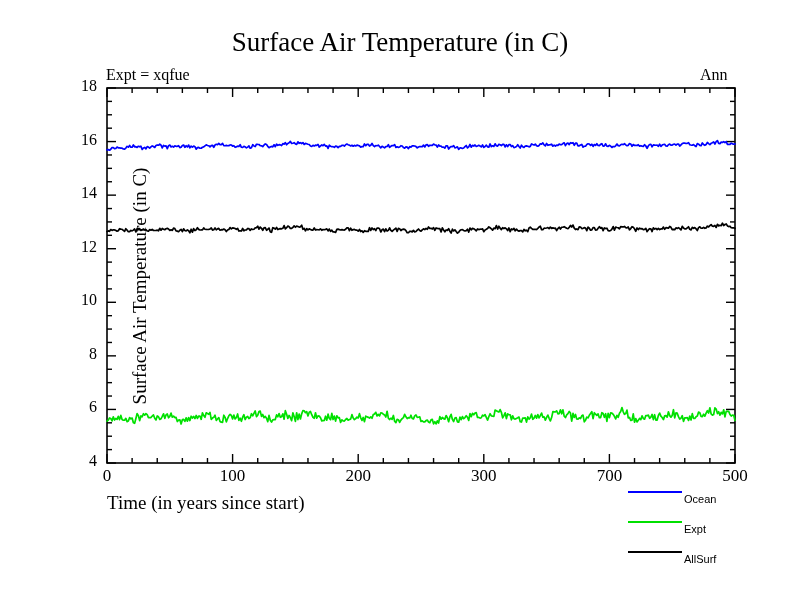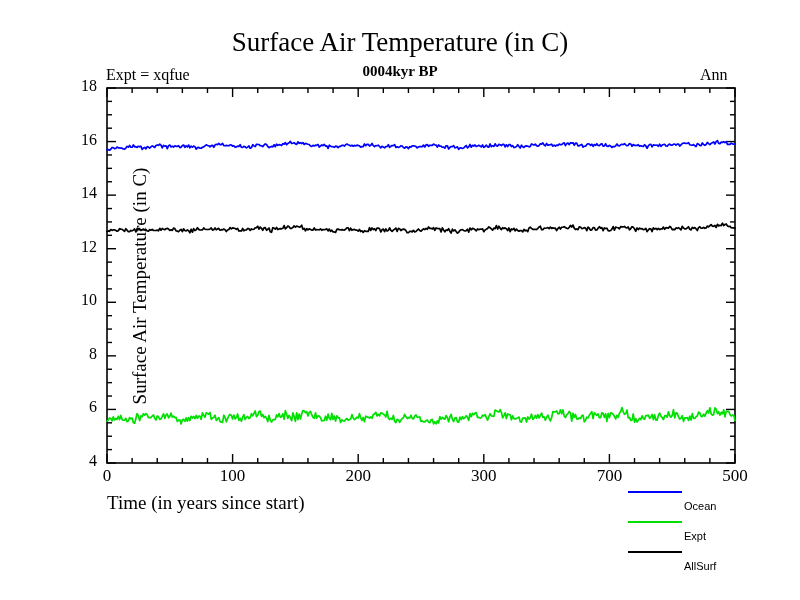--- a/index.html
+++ b/index.html
@@ -93,33 +93,32 @@
     left: 0;
     top: 7px;
     width: 54px;
     height: 0;
     border-top-width: 2px;
     border-top-style: solid;
   }
   .legend-text {
     position: absolute;
     left: 56px;
-    top: 16px;
+    top: 9px;
     font-family: "Liberation Sans", sans-serif;
     font-size: 11px;
   }
   svg { display: block; }
 </style>
 </head>
 <body>
 
 <div id="figure">
 
   <div class="txt" id="chart-title">Surface Air Temperature (in C)</div>
-  <div class="txt" id="subtitle-center">0004kyr BP</div>
   <div class="txt" id="expt-label">Expt = xqfue</div>
   <div class="txt" id="ann-label">Ann</div>
 
   <div class="txt" id="ylabel">Surface Air Temperature (in C)</div>
   <div class="txt" id="xlabel">Time (in years since start)</div>
 
   <div id="tick-labels">
       <div class="ytick-label" style="top: 452px; left: 65px; width: 32px;">4</div>
       <div class="ytick-label" style="top: 398.429px; left: 65px; width: 32px;">6</div>
       <div class="ytick-label" style="top: 344.857px; left: 65px; width: 32px;">8</div>

